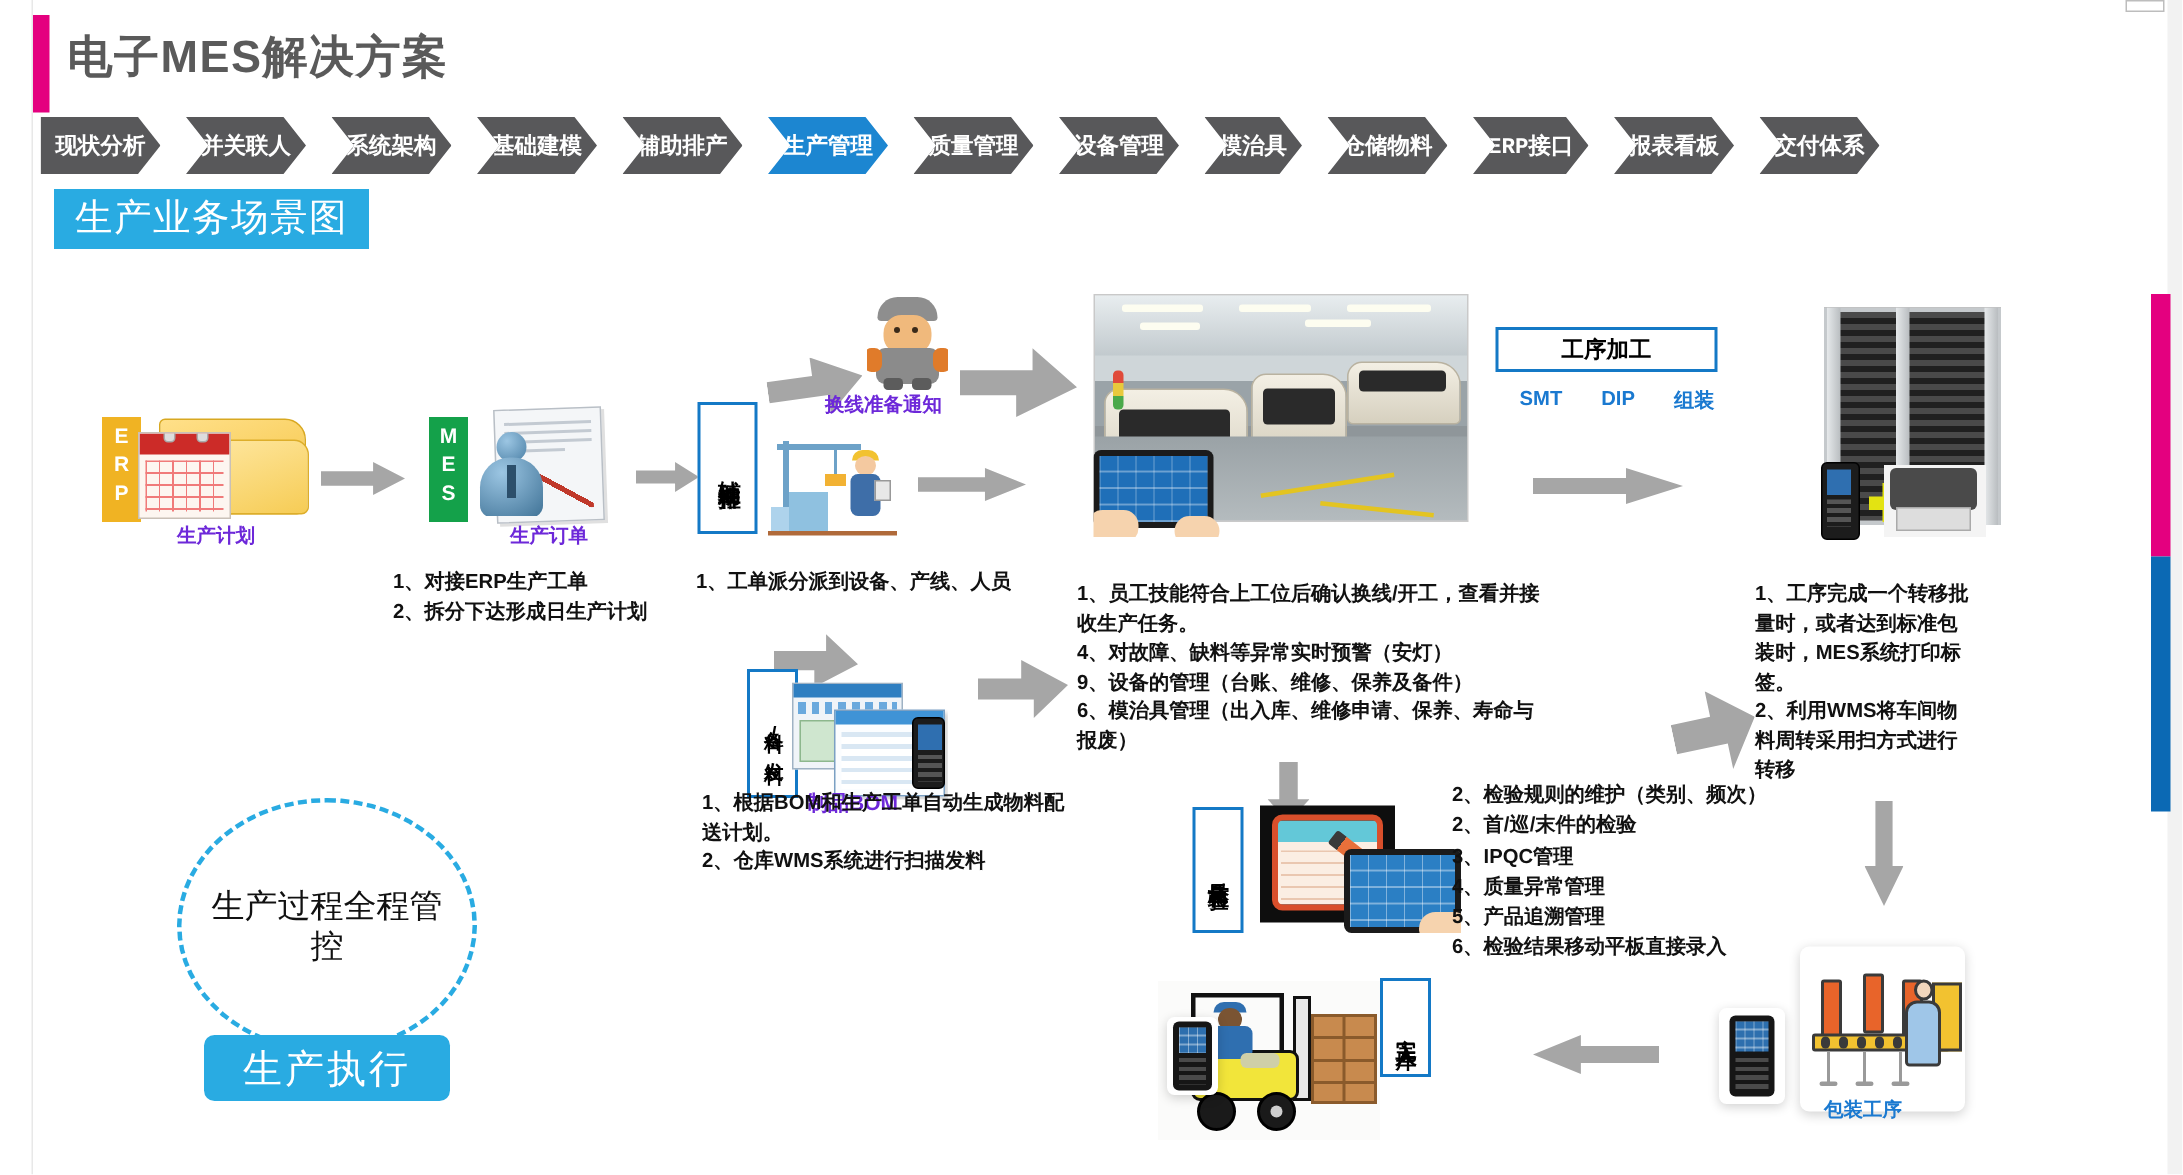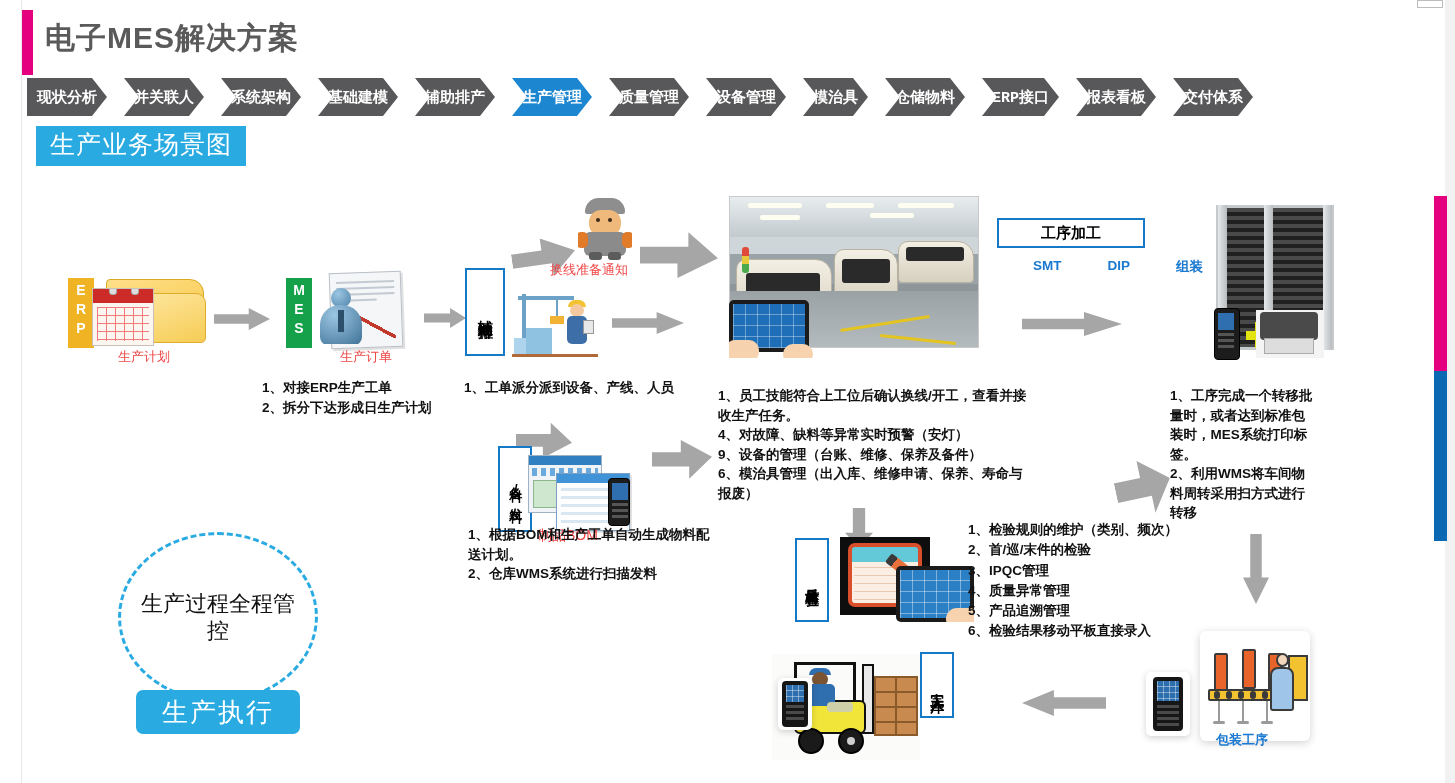--- a/index.html
+++ b/index.html
@@ -53,21 +53,21 @@
     position:absolute; border:2px solid #1479c6; background:#ffffff;
     display:flex; align-items:center; justify-content:center;
     font-weight:bold; color:#000; text-align:center; line-height:1.12;
   }
   .vlabel-box span{ writing-mode:vertical-rl; text-orientation:upright; letter-spacing:2px; }
   .sysbar{
     position:absolute; display:flex; align-items:center; justify-content:center;
     color:#fff; font-weight:bold; font-size:14px;
   }
   .sysbar span{ writing-mode:vertical-rl; text-orientation:upright; letter-spacing:3px; }
-  .caption{ position:absolute; font-size:13px; font-weight:normal; color:#ef4444; white-space:nowrap; }
+  .caption{ position:absolute; font-size:13px; font-weight:bold; color:#6d28d9; white-space:nowrap; }
   .bodytext{
     position:absolute; font-size:13.5px; font-weight:bold; color:#111; line-height:1.45;
   }
   .bodytext div{ white-space:normal; }
 
   
   .arrow{ position:absolute; background:#a6a6a6; }
   .ar-r{ clip-path:polygon(0 28%,62% 28%,62% 0,100% 50%,62% 100%,62% 72%,0 72%); }
   .ar-l{ clip-path:polygon(100% 28%,38% 28%,38% 0,0 50%,38% 100%,38% 72%,100% 72%); }
   .ar-d{ clip-path:polygon(28% 0,72% 0,72% 62%,100% 62%,50% 100%,0 62%,28% 62%); }
@@ -86,21 +86,21 @@
     font-size:26px; letter-spacing:2px;
   }
 
   
   .procbox{
     position:absolute; border:2px solid #1479c6; background:#fff;
     display:flex; align-items:center; justify-content:center;
     font-size:15px; font-weight:bold; color:#000;
   }
   .smtrow{ position:absolute; display:flex; color:#1a79d0; font-weight:bold; font-size:13.5px; }
-  .smtrow span{ margin-right:26px;margin-left:20px; }
+  .smtrow span{ margin-right:26px; }
 
   
   .pic{ position:absolute; overflow:hidden; }
 
   
   .folder{ position:absolute; left:102px; top:275px; width:105px; height:72px; }
   .folder .back{ position:absolute; left:4px; top:4px; width:98px; height:64px; border-radius:4px 14px 6px 6px;
      background:linear-gradient(160deg,#ffe08a,#f4c23d); border:1px solid #d8a821; }
   .folder .front{ position:absolute; left:16px; top:18px; width:88px; height:50px; border-radius:3px 10px 5px 5px;
      background:linear-gradient(160deg,#ffe9a6,#f6cc55); border:1px solid #ddae2b; }
@@ -496,21 +496,21 @@
     <div class="pad"></div>
       <div class="lines"></div>
       <div class="pencil"></div>
   </div>
   <div class="qtab pic">
     <div class="tb"></div>
       <div class="sc"></div>
       <div class="hand"></div>
   </div>
   <div class="bodytext" style="left:968px;top:520px;width:250px;line-height:1.5;">
-      <div>1、检验规则的维护（类别、频次）</div>
+      <div>2、检验规则的维护（类别、频次）</div>
       <div>2、首/巡/末件的检验</div>
       <div>3、IPQC管理</div>
       <div>4、质量异常管理</div>
       <div>5、产品追溯管理</div>
       <div>6、检验结果移动平板直接录入</div>
     </div>
 
   <div class="pkg pic">
     <div class="tube" style="left:14px;top:22px;"></div>
     <div class="tube" style="left:42px;top:18px;"></div>

